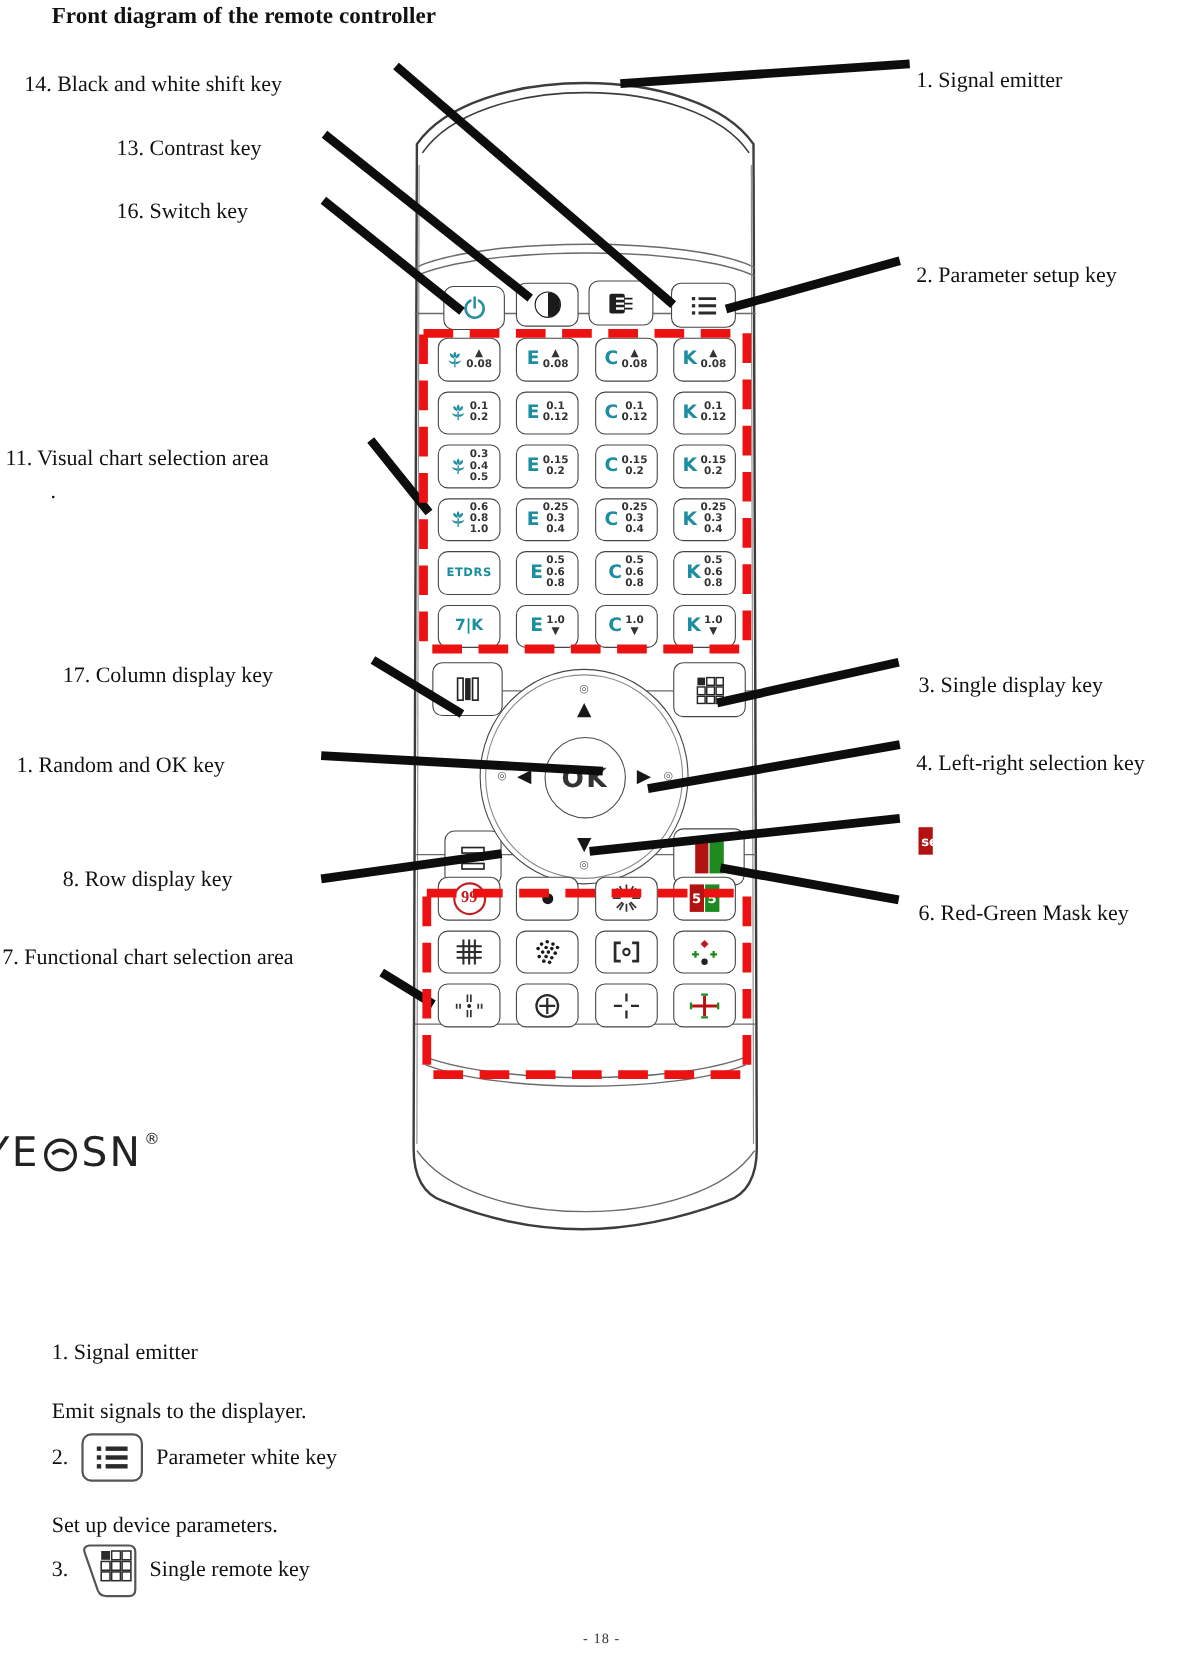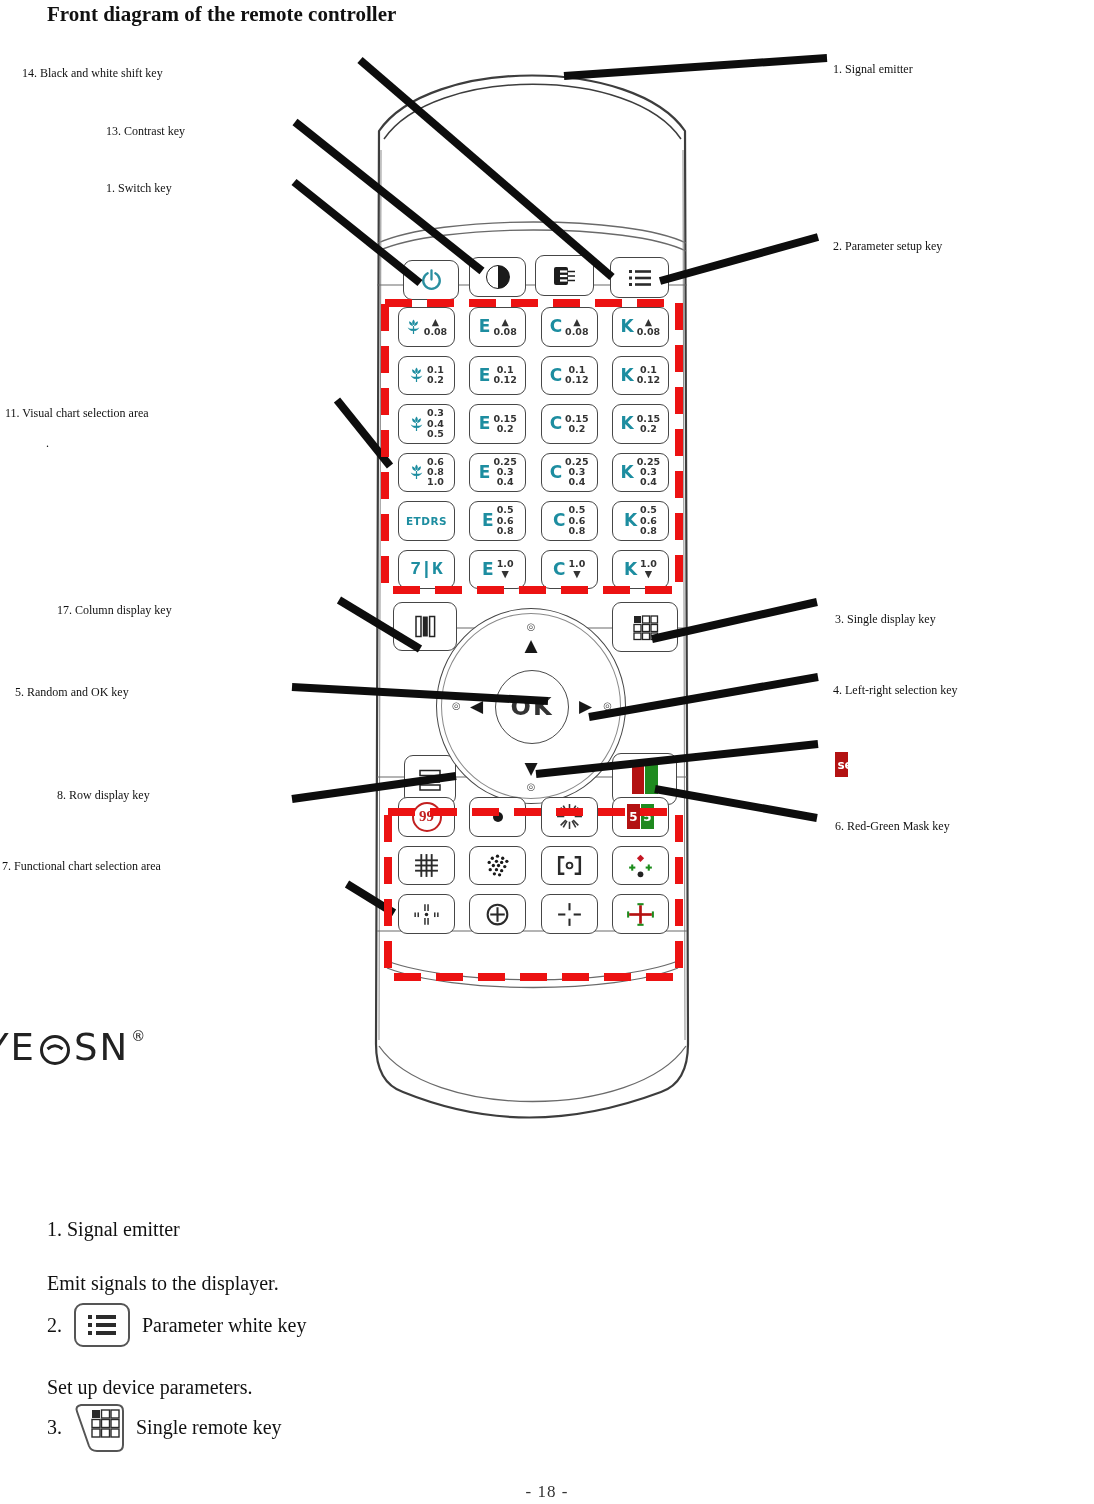--- a/index.html
+++ b/index.html
@@ -2,42 +2,42 @@
 <html><head>
 <meta charset="utf-8">
 <style>
   html,body{margin:0;padding:0;background:#fff;}
   .page{position:relative;width:1094px;height:1504px;background:#fff;overflow:hidden;
         font-family:"Liberation Serif", serif;color:#111;}
   svg.layer{position:absolute;left:0;top:0;pointer-events:none;}
   #body-svg{z-index:0;}
   #overlay-svg{z-index:3;}
   .title{position:absolute;left:47px;top:2px;font-size:21px;font-weight:bold;z-index:2;}
-  .lbl{position:absolute;font-size:12px;white-space:nowrap;z-index:2;}
+  .lbl{position:absolute;font-size:20px;white-space:nowrap;z-index:2;}
   .l14{left:22px;top:66px}.l13{left:106px;top:124px}.l12{left:106px;top:181px}
   .l11{left:5px;top:406px}.ldot{left:46px;top:436px}.l10{left:57px;top:603px}
   .l9{left:15px;top:685px}.l8{left:57px;top:788px}.l7{left:2px;top:859px}
   .r1{left:833px;top:62px}.r2{left:833px;top:239px}.r3{left:835px;top:612px}
   .r4{left:833px;top:683px}.r5{left:835px;top:752px}.r6{left:835px;top:819px}
 
   
   .key{position:absolute;background:#fff;border:1.7px solid #464646;border-radius:9px;
        display:flex;align-items:center;justify-content:center;box-sizing:border-box;z-index:1;
        font-family:"DejaVu Sans", sans-serif;}
   .grid{position:absolute;display:grid;z-index:1;}
   #chart-grid{left:398px;top:307px;width:271px;height:282px;
       grid-template-columns:repeat(4,57px);grid-auto-rows:1fr;column-gap:14.3px;row-gap:9px;}
   #func-grid{left:398px;top:797px;width:271px;height:137px;
       grid-template-columns:repeat(4,57px);grid-auto-rows:1fr;column-gap:14.3px;row-gap:9px;}
   .gkey{position:relative;background:#fff;border:1.7px solid #464646;border-radius:9px;
        display:flex;align-items:center;justify-content:center;gap:3px;box-sizing:border-box;
        font-family:"DejaVu Sans", sans-serif;}
   .glyph{color:#1d8da0;font-weight:bold;font-size:17px;line-height:1;}
   .glyph.small{font-size:10.5px;letter-spacing:.5px;}
-  .glyph.med{font-size:18px;letter-spacing:0px;font-family:Liberation Mono, monospace;}
+  .glyph.med{font-size:14px;letter-spacing:0px;}
   .vals{display:flex;flex-direction:column;align-items:center;font-size:9.5px;font-weight:bold;
         color:#333;line-height:1.08;}
   .vals span{display:block;text-align:center;}
   .kicon{display:flex;align-items:center;}
 
   
   .contrast-circle{width:22px;height:22px;border-radius:50%;border:1.6px solid #1b1b1b;
       background:linear-gradient(90deg,#fff 50%,#1b1b1b 50%);}
   .mask-icon{width:26px;height:30px;display:flex;gap:1px;}
   .mask-red{flex:1;background:#b31212;}
@@ -83,21 +83,21 @@
   .note{position:absolute;left:47px;font-size:20px;z-index:2;}
   .n1{top:1218px;}.n2{top:1272px;}.n4{top:1376px;}
   .note-item{position:absolute;left:47px;display:flex;align-items:center;gap:12px;z-index:2;font-size:20px;}
   .ni2{top:1303px;}
   .ni3{top:1398px;gap:8px;}
   .param-box{width:56px;height:44px;border:2px solid #555;border-radius:9px;background:#fff;
        display:flex;flex-direction:column;align-items:center;justify-content:center;gap:4px;box-sizing:border-box;}
   .prow{display:flex;align-items:center;gap:4px;}
   .pdot{width:4px;height:4px;background:#2b2b2b;}
   .pbar{width:20px;height:3.5px;background:#2b2b2b;}
-  .pagenum{position:absolute;left:0;top:1482px;width:100%;text-align:center;font-size:17px;
+  .pagenum{position:absolute;left:0;top:1482px;width:100%;text-align:center;font-size:13px;
        letter-spacing:1px;z-index:2;color:#333;}
 </style>
 </head>
 <body>
 
 <div class="page">
 
   <svg id="body-svg" class="layer" width="1094" height="1504">
     <path d="M379,131 C430,57 634,57 685,131 L688,1044 C688,1070 678,1086 661,1092 C570,1126 487,1126 403,1092 C386,1086 376,1070 376,1044 Z" fill="#ffffff" stroke="#3d3d3d" stroke-width="2.2"></path>
     <path d="M384,139 C434,66 632,66 681,139" fill="none" stroke="#3d3d3d" stroke-width="1.5"></path>
@@ -111,25 +111,25 @@
     <line x1="377" y1="285" x2="687" y2="285" stroke="#6a6a6a" stroke-width="1.2"></line>
     <line x1="377" y1="628" x2="687" y2="628" stroke="#6a6a6a" stroke-width="1.2"></line>
     <line x1="377" y1="777" x2="687" y2="777" stroke="#6a6a6a" stroke-width="1.2"></line>
     <line x1="377" y1="931" x2="687" y2="931" stroke="#6a6a6a" stroke-width="1.2"></line>
   </svg>
 
   <div class="title">Front diagram of the remote controller</div>
 
   <div class="lbl l14">14.  Black and white shift key</div>
   <div class="lbl l13">13.  Contrast key</div>
-  <div class="lbl l12">1.  Switch key</div>
+  <div class="lbl l12">16.  Switch key</div>
   <div class="lbl l11">11.  Visual chart selection area</div>
   <div class="lbl ldot">.</div>
   <div class="lbl l10">17.  Column display key</div>
-  <div class="lbl l9">5.  Random and OK key</div>
+  <div class="lbl l9">1.  Random and OK key</div>
   <div class="lbl l8">8.  Row display key</div>
   <div class="lbl l7">7.  Functional chart selection area</div>
 
   <div class="lbl r1">1. Signal emitter</div>
   <div class="lbl r2">2.  Parameter setup key</div>
   <div class="lbl r3">3.  Single display key</div>
   <div class="lbl r4">4. Left-right selection key</div>
   <div class="lbl r5">5.  Up-down selection key</div>
   <div class="lbl r6">6.  Red-Green Mask   key</div>
 

